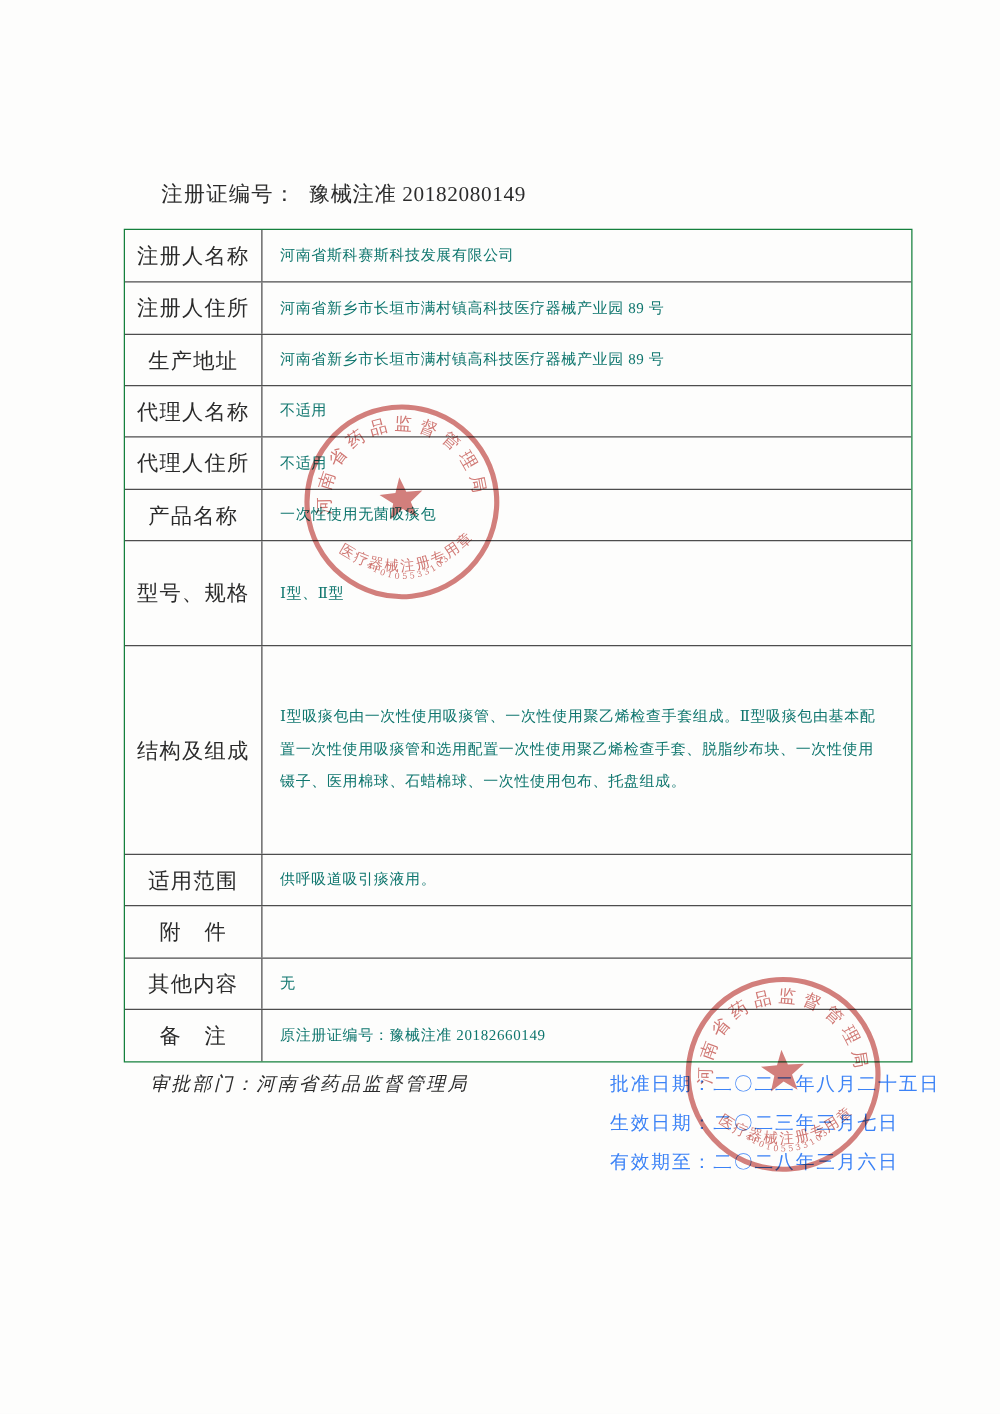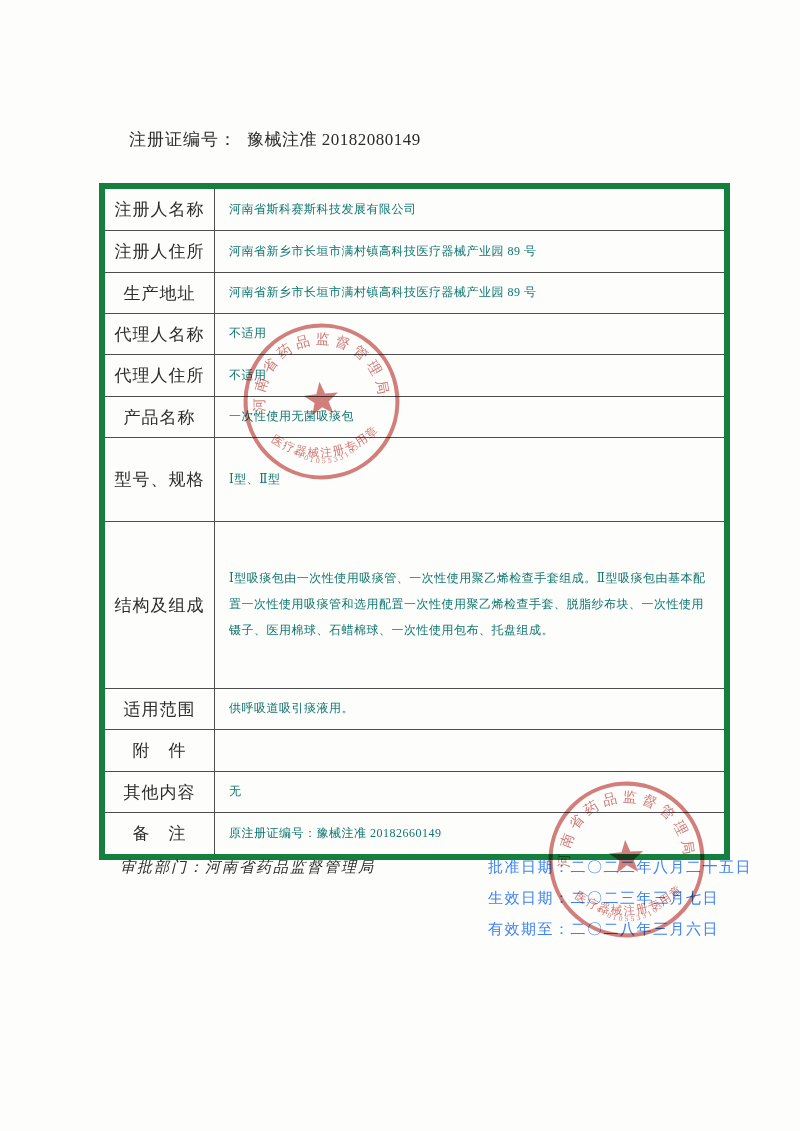--- a/index.html
+++ b/index.html
@@ -12,29 +12,29 @@
   .page{position:absolute;inset:0;background:#fdfdfc;}
 
   
   .title{
     position:absolute;top:84px;left:0;width:100%;
     text-align:center;font-size:29px;font-weight:bold;color:#1f1f1f;
     letter-spacing:2px;
   }
   
   .certline{
-    position:absolute;top:128px;left:129px;
+    position:absolute;top:144px;left:129px;
     font-size:17px;letter-spacing:1px;color:#2b2b2b;
   }
   .certline .num{margin-left:10px;letter-spacing:.5px;}
 
   
   .cert-table{
     position:absolute;left:99px;top:183px;width:631px;
-    border:6px solid #15803d;
+    border:1px solid #15803d;
     box-sizing:border-box;
     background:transparent;
   }
   .trow{display:flex;box-sizing:border-box;border-top:1px solid #4d4d4d;}
   .trow:first-child{border-top:none;}
   .tlabel{
     width:110px;flex:0 0 110px;box-sizing:border-box;
     border-right:1px solid #4d4d4d;
     display:flex;align-items:center;justify-content:center;
     font-size:17px;letter-spacing:1px;color:#2b2b2b;

